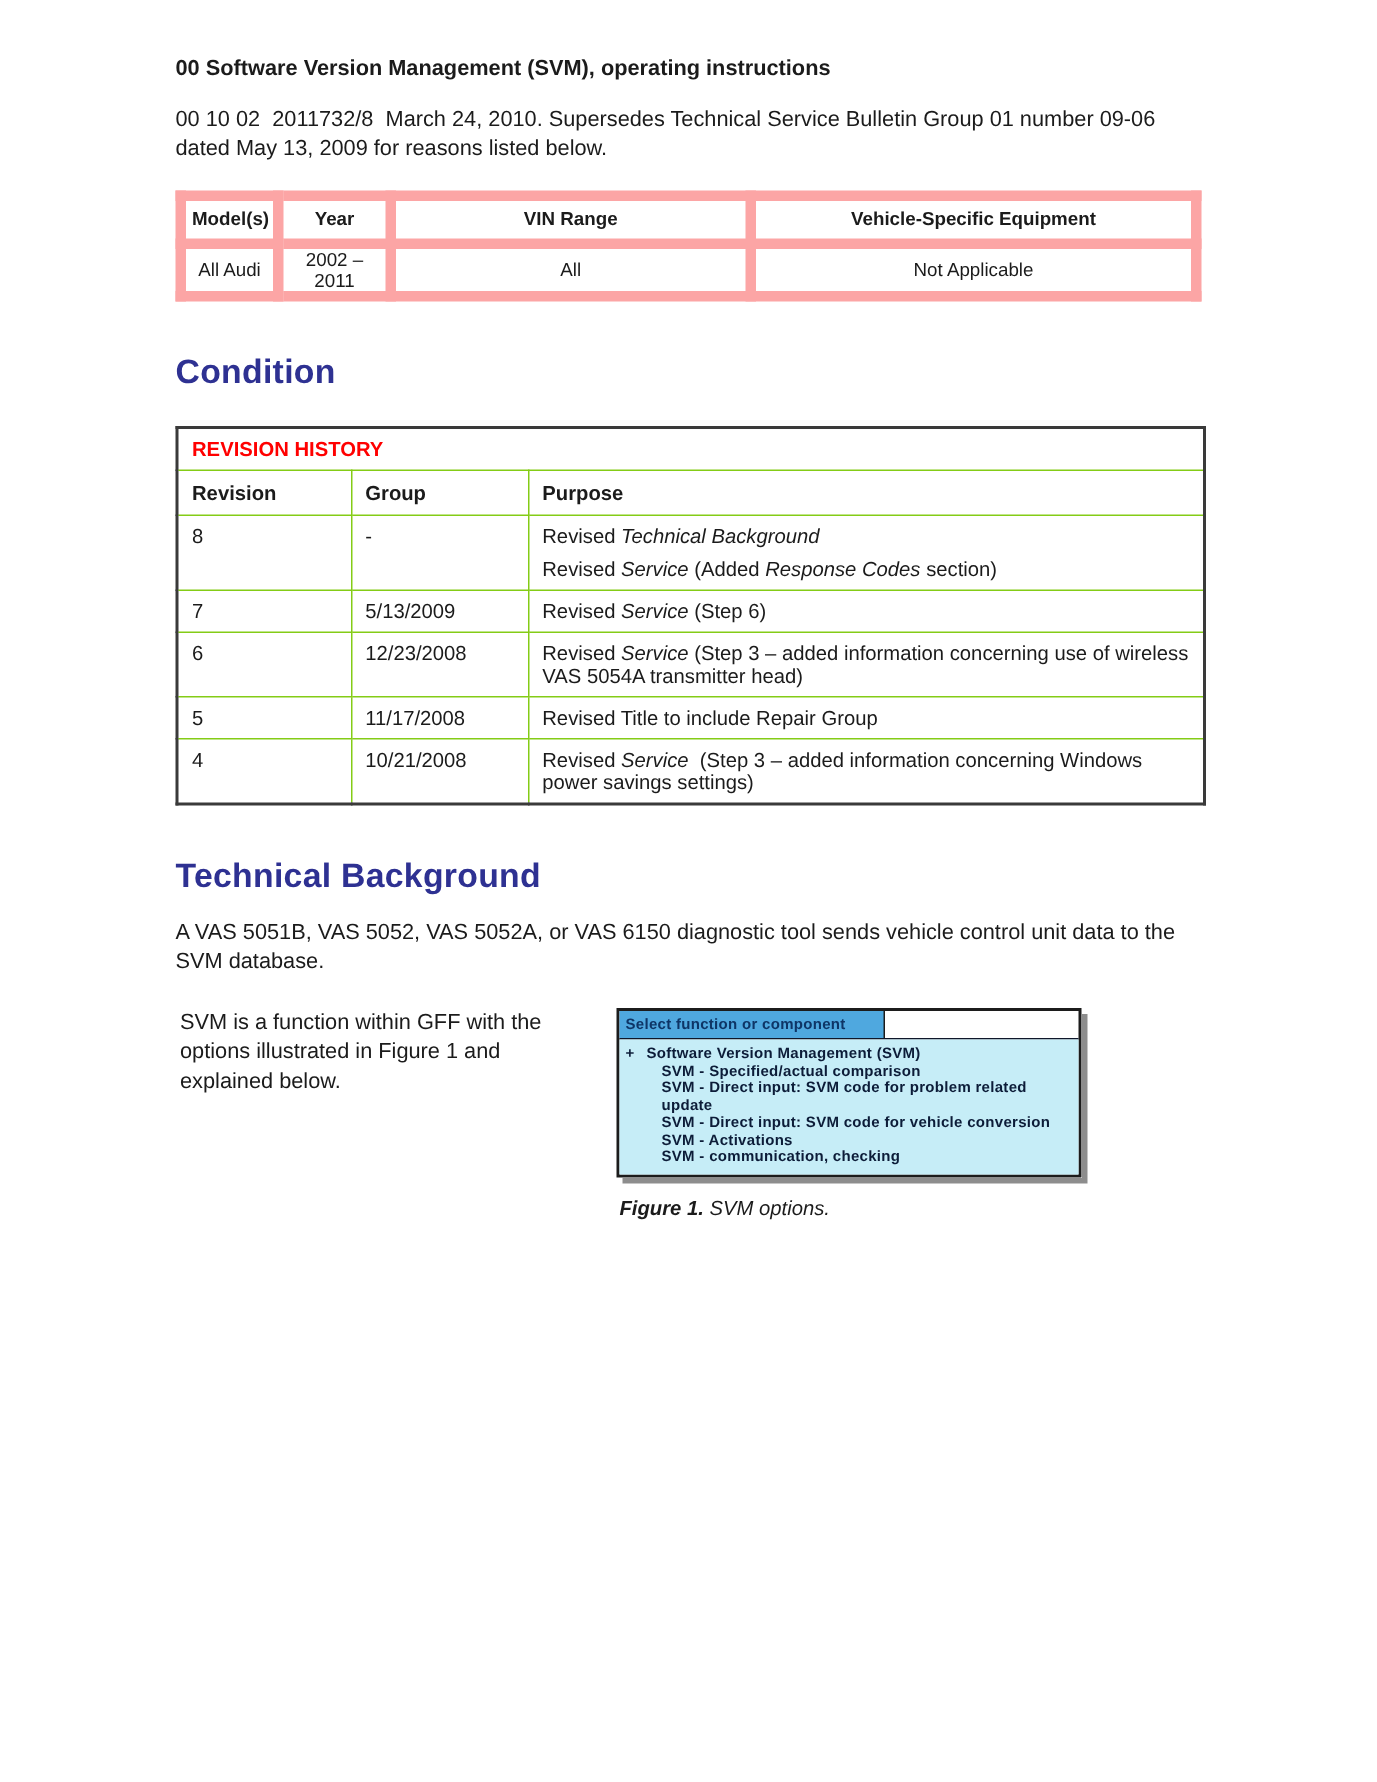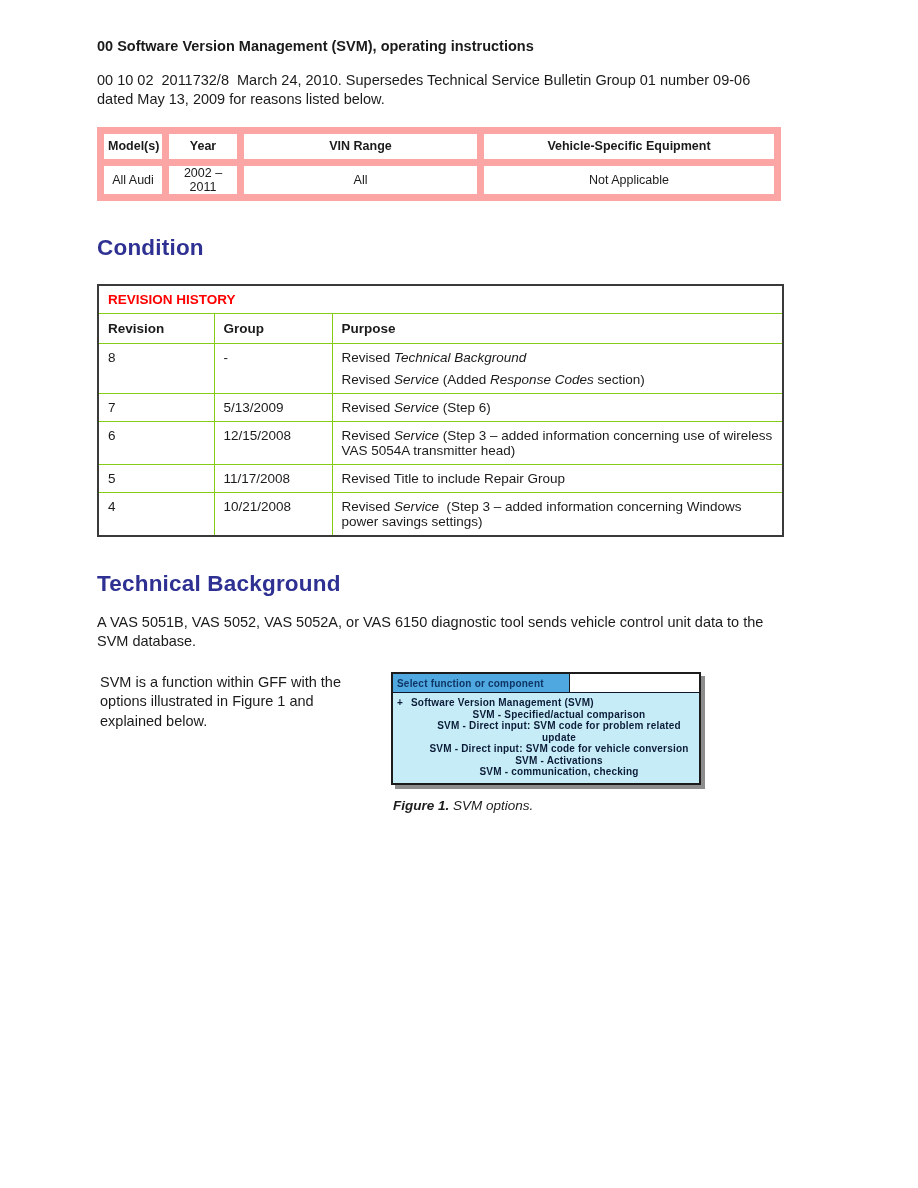--- a/index.html
+++ b/index.html
@@ -5,21 +5,21 @@
   html, body { margin: 0; padding: 0; background: #ffffff; }
   .page {
     position: relative;
     width: 918px;
     height: 1188px;
     background: #ffffff;
     font-family: "Liberation Sans", sans-serif;
     color: #1b1b1b;
     overflow: hidden;
   }
-  .content { position: absolute; left: 97px; top: 38px; width: 690px; }
+  .content { position: absolute; left: 117px; top: 38px; width: 690px; }
 
   .doc-title { font-size: 14.5px; font-weight: bold; }
   .intro { font-size: 14.5px; line-height: 1.33; margin: 17px 0 0; white-space: pre-wrap; }
 
   
   .vehicle-table {
     border-collapse: collapse; table-layout: fixed;
     width: 684px; margin-top: 17px; font-size: 12.5px;
     border: 1px solid #4a4a4a; border-bottom: 2px solid #6a6a6a;
   }
@@ -68,21 +68,21 @@
     color: #0e3566; font-size: 10px; font-weight: bold;
     padding: 4px 2px 3px 4px; letter-spacing: 0.2px;
   }
   .fig-title-light { flex: 1; background: var(--fig-titlebar-light); }
   .fig-body {
     background: var(--fig-body-bg);
     color: #0c1c38; font-size: 10px; font-weight: bold;
     line-height: 11.5px; padding: 4px 2px 5px 4px; letter-spacing: 0.2px;
   }
   .fig-root-line .plus { display: inline-block; width: 14px; }
-  .fig-item { padding-left: 24px; text-align: center; }
+  .fig-item { padding-left: 24px; }
   .fig-caption { margin: 13px 0 0 2px; font-size: 13.5px; }
 </style>
 </head>
 <body>
 
 <div class="page">
   <div class="content">
 
     <div class="doc-title">00 Software Version Management (SVM), operating instructions</div>
 
@@ -135,21 +135,21 @@
           <td>-</td>
           <td class="purpose-cell"><div class="rich-line"><span>Revised </span><span style="font-style: italic;">Technical Background</span></div><div class="rich-line"><span>Revised </span><span style="font-style: italic;">Service</span><span> (Added </span><span style="font-style: italic;">Response Codes</span><span> section)</span></div></td>
         </tr>
         <tr>
           <td>7</td>
           <td>5/13/2009</td>
           <td class="purpose-cell"><span><span>Revised </span><span style="font-style: italic;">Service</span><span> (Step 6)</span></span></td>
         </tr>
         <tr>
           <td>6</td>
-          <td>12/15/2008</td>
+          <td>12/23/2008</td>
           <td class="purpose-cell"><span><span>Revised </span><span style="font-style: italic;">Service</span><span> (Step 3 – added information concerning use of wireless VAS 5054A transmitter head)</span></span></td>
         </tr>
         <tr>
           <td>5</td>
           <td>11/17/2008</td>
           <td class="purpose-cell"><span><span>Revised Title to include Repair Group</span></span></td>
         </tr>
         <tr>
           <td>4</td>
           <td>10/21/2008</td>

